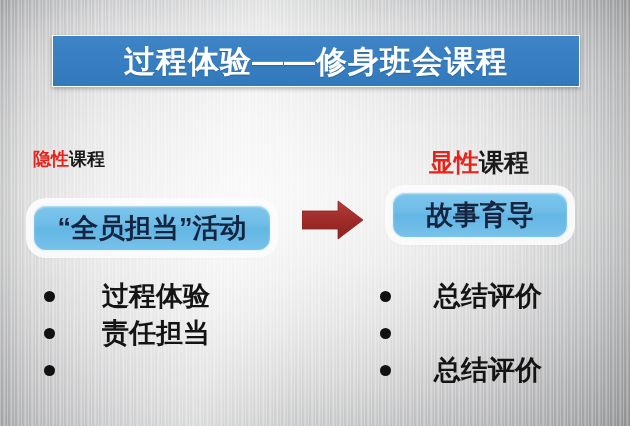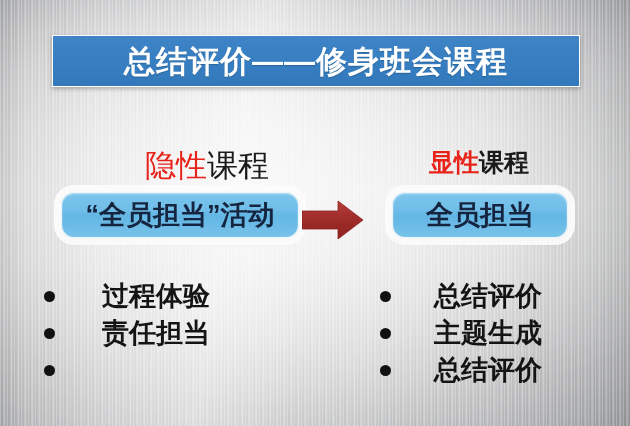--- a/index.html
+++ b/index.html
@@ -100,23 +100,23 @@
     text-shadow: 0 1px 1px rgba(0,0,0,0.20);
     white-space: nowrap;
   }
 
   
   .col-left-heading {
     position: absolute;
     left: 33px;
     top: 150px;
     width: 236px;
-    text-align: right;
-    font-size: 31px;
-    font-weight: normal;
+    text-align: left;
+    font-size: 18px;
+    font-weight: bold;
     line-height: 1;
     white-space: nowrap;
   }
   .col-right-heading {
     position: absolute;
     left: 388px;
     top: 150px;
     width: 182px;
     text-align: center;
     font-size: 25px;
@@ -147,24 +147,23 @@
   }
   .box-text {
     color: #15243f;
     font-size: 27px;
     font-weight: bold;
     line-height: 1;
     white-space: nowrap;
   }
   .box-left {
     left: 33px;
-    top: 192px;
+    top: 205px;
     width: 236px;
     height: 44px;
-    margin-left: 28px;
   }
   .box-right {
     left: 392px;
     top: 192px;
     width: 174px;
     height: 44px;
   }
 
   
   .arrow {
@@ -210,21 +209,21 @@
 </style>
 </head>
 <body>
 
 <div class="slide">
 
   <div class="sheen"></div>
   <div class="vignette"></div>
 
   <div class="title-bar">
-    <span class="title-text">总结评价——修身班会课程</span>
+    <span class="title-text">过程体验——修身班会课程</span>
   </div>
 
   <div class="col-left-heading">
     <span class="kw-red">隐性</span><span class="kw-black">课程</span>
   </div>
 
   <div class="box box-left">
     <span class="box-text">“全员担当”活动</span>
   </div>
 
@@ -254,31 +253,30 @@
       </defs>
       <polygon points="0,11 36,11 36,1 61,20 36,39 36,29 0,29" fill="url(#arrowGrad)" stroke="#8d2320" stroke-width="0.8"></polygon>
     </svg>
   </div>
 
   <div class="col-right-heading">
     <span class="kw-red">显性</span><span class="kw-black">课程</span>
   </div>
 
   <div class="box box-right">
-    <span class="box-text">全员担当</span>
+    <span class="box-text">故事育导</span>
   </div>
 
   <ul class="bullets bullets-right">
     <li class="bullet-row">
       <span class="bullet-dot"></span>
       <span class="bullet-label">总结评价</span>
     </li>
     <li class="bullet-row">
       <span class="bullet-dot"></span>
-      <span class="bullet-label">主题生成</span>
     </li>
     <li class="bullet-row">
       <span class="bullet-dot"></span>
       <span class="bullet-label">总结评价</span>
     </li>
   </ul>
 
 </div>
 
 </body></html>

